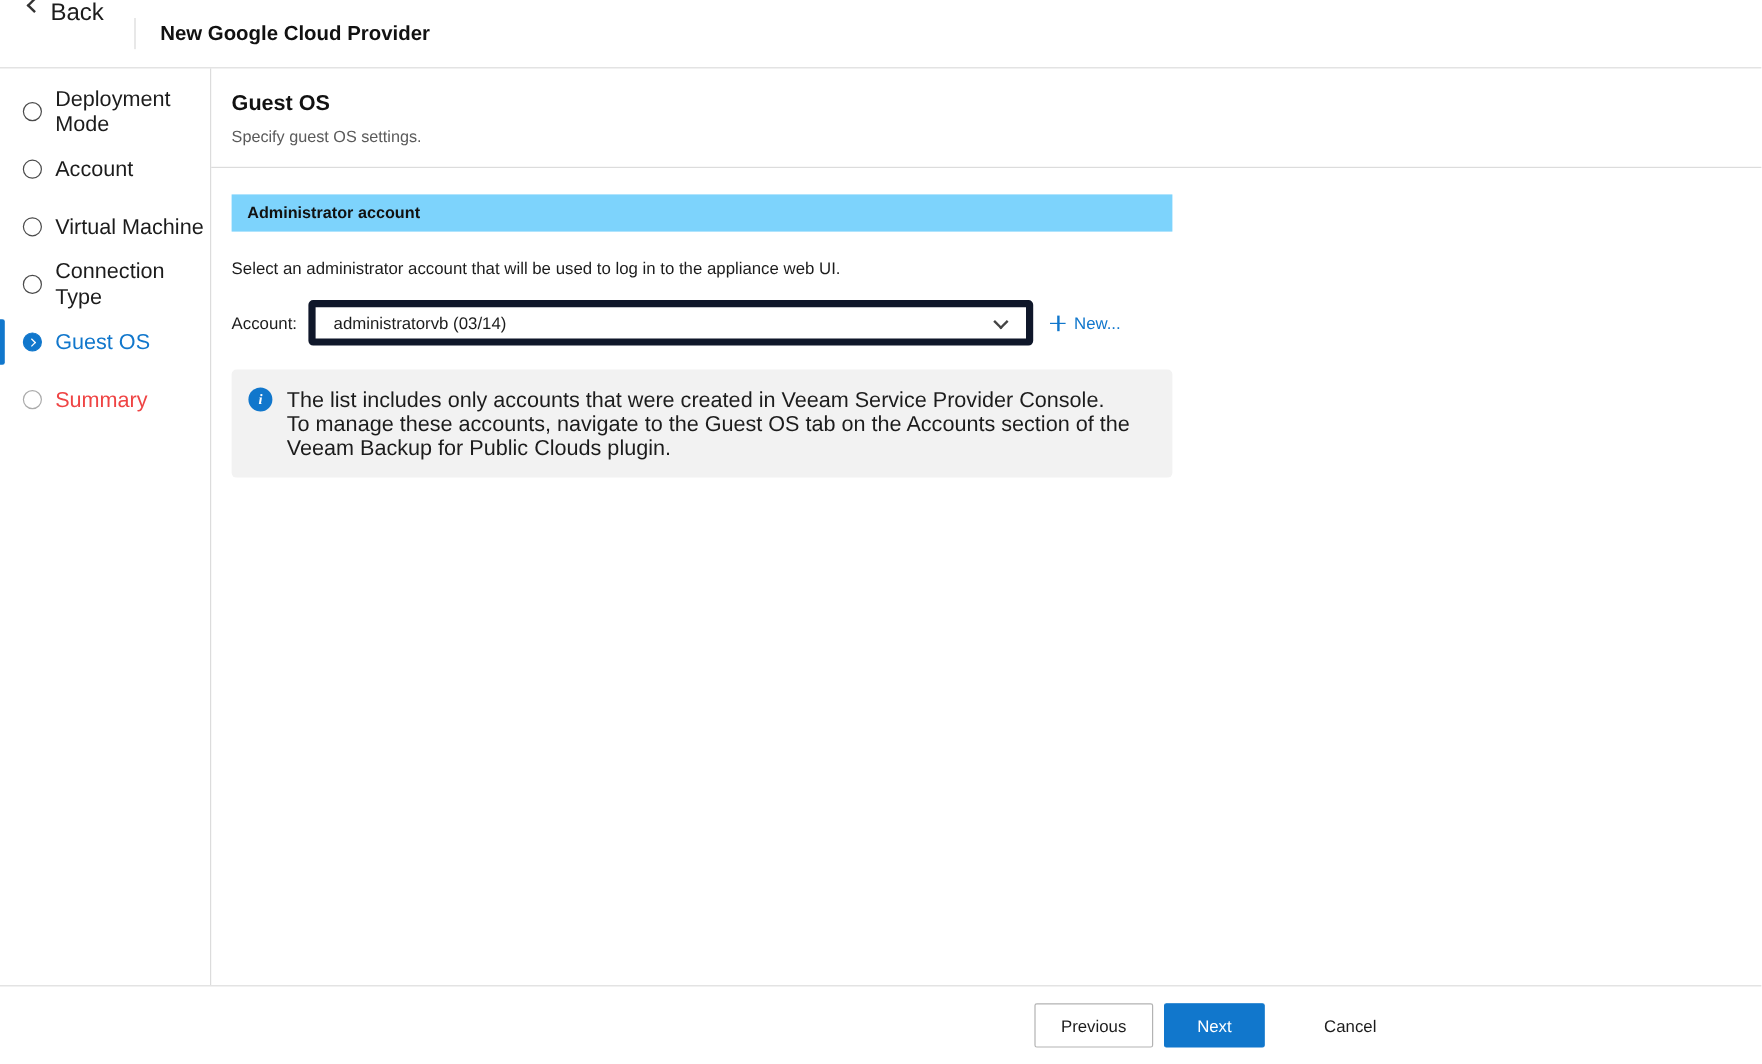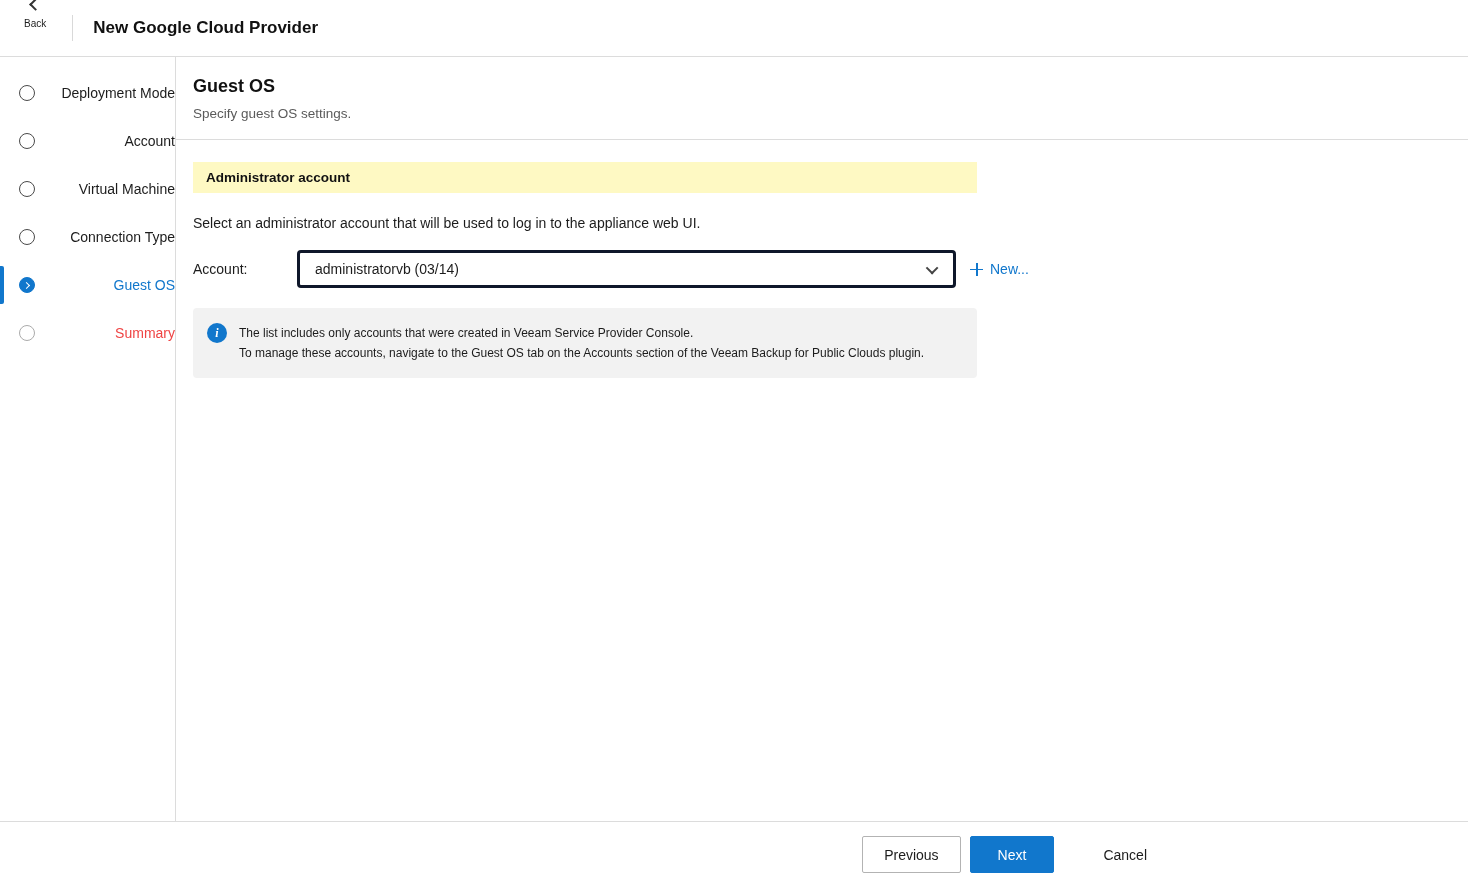--- a/index.html
+++ b/index.html
@@ -13,41 +13,41 @@
   .app { width:1468px; height:887px; display:flex; flex-direction:column; background:#fff; }
 
   
   .header {
     height:57px; flex:0 0 57px;
     border-bottom:1px solid #dcdcdc;
     display:flex; align-items:center;
     background:#fff;
   }
   .back-btn {
-    display:flex; align-items:center; gap:9px;
+    display:flex; gap:9px;
     padding:0 26px 0 24px; height:100%;
-    cursor:pointer; font-size:10px; color:#1c1c1c;
-    background:none; border:none; font-family:inherit;flex-direction:column;
+    cursor:pointer; font-size:20px; color:#1c1c1c;
+    background:none; border:none; font-family:inherit;
   }
   .chev-left { width:9px; height:9px; border-left:2px solid #333; border-bottom:2px solid #333; transform:rotate(45deg); display:inline-block; }
   .header-divider { width:1px; height:26px; background:#d9d9d9; }
   .page-title { margin-left:20px; font-size:17px; font-weight:700; color:#111; }
 
   
   .body-row { flex:1 1 auto; display:flex; min-height:0; }
   .sidebar {
     width:176px; flex:0 0 176px;
     border-right:1px solid #dcdcdc;
     padding-top:12px;
   }
   .step {
     position:relative;
     display:flex; align-items:center; gap:11px;
     height:48px; padding-left:19px;
-    font-size:14px; color:#1c1c1c; cursor:pointer;justify-content:space-between;
+    font-size:18px; color:#1c1c1c; cursor:pointer;
   }
   .step-circle {
     width:16px; height:16px; border-radius:50%;
     border:1.6px solid #4a4a4a; flex:0 0 16px;
     display:flex; align-items:center; justify-content:center;
   }
   .step.disabled { color:#ef4444; }
   .step.disabled .step-circle { border-color:#ababab; }
   .step.active { color:#1177cc; }
   .step.active .step-circle {
@@ -65,35 +65,35 @@
 
   
   .main { flex:1 1 auto; display:flex; flex-direction:column; min-width:0; }
   .main-header { padding:19px 24px 18px 17px; border-bottom:1px solid #dcdcdc; }
   .main-title { font-size:18px; font-weight:700; color:#111; }
   .main-subtitle { margin-top:9px; font-size:13.5px; color:#5a5a5a; }
 
   .main-body { padding:22px 24px 0 17px; }
   .section-header {
     width:784px; height:31px;
-    background:#fef9c3;
+    background:#7dd3fc;
     display:flex; align-items:center;
     padding:0 13px;
     font-size:13.5px; font-weight:700; color:#111;
   }
   .desc { margin-top:22px; font-size:14px; color:#1c1c1c; }
 
   .account-row { margin-top:19px; display:flex; align-items:center; }
   .account-label { width:64px; font-size:14px; color:#1c1c1c; }
   .select {
-    width:659px; height:38px;
-    border:3px solid #0f172a; border-radius:4px;
+    width:604px; height:38px;
+    border:6px solid #0f172a; border-radius:4px;
     display:flex; align-items:center; justify-content:space-between;
     padding:0 15px; font-size:14px; color:#1c1c1c;
-    background:#fff; cursor:pointer;margin-left:40px;
+    background:#fff; cursor:pointer;
   }
   .chev-down { width:9px; height:9px; border-left:2px solid #444; border-bottom:2px solid #444; transform:rotate(-45deg) translateY(-2px); }
   .new-link {
     margin-left:14px; display:flex; align-items:center; gap:7px;
     color:#1177cc; font-size:14px; cursor:pointer;
     background:none; border:none; font-family:inherit;
   }
   .plus-icon { position:relative; width:13px; height:13px; }
   .plus-icon::before, .plus-icon::after { content:""; position:absolute; background:#1177cc; }
   .plus-icon::before { left:6px; top:0; width:1.6px; height:13px; }
@@ -104,21 +104,21 @@
     background:#f2f2f2; border-radius:4px;
     padding:15px 16px 15px 14px;
     display:flex; gap:12px;
   }
   .info-icon {
     width:20px; height:20px; border-radius:50%;
     background:#1177cc; color:#fff; flex:0 0 20px;
     display:flex; align-items:center; justify-content:center;
     font-size:12px; font-weight:700; font-family:"Liberation Serif", serif; font-style:italic;
   }
-  .info-text { font-size:12px; line-height:20px; color:#1c1c1c; max-width:712px; }
+  .info-text { font-size:18px; line-height:20px; color:#1c1c1c; max-width:712px; }
 
   
   .footer {
     height:66px; flex:0 0 66px;
     border-top:1px solid #dcdcdc;
     display:flex; align-items:center; justify-content:flex-end;
     padding-right:300px; background:#fff;
   }
   .btn {
     height:37px; border-radius:2px; font-size:14px;

